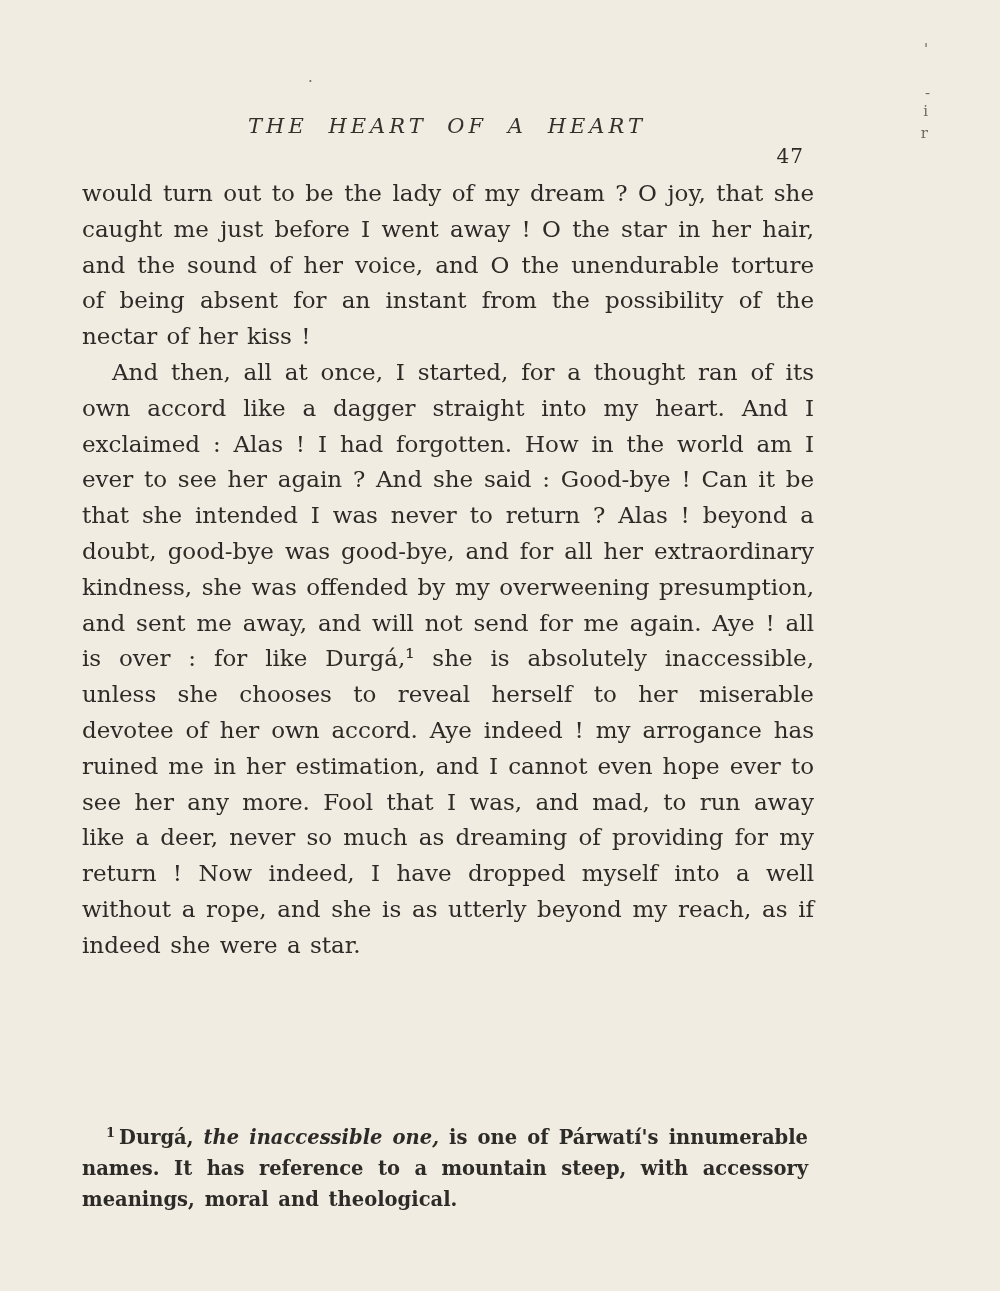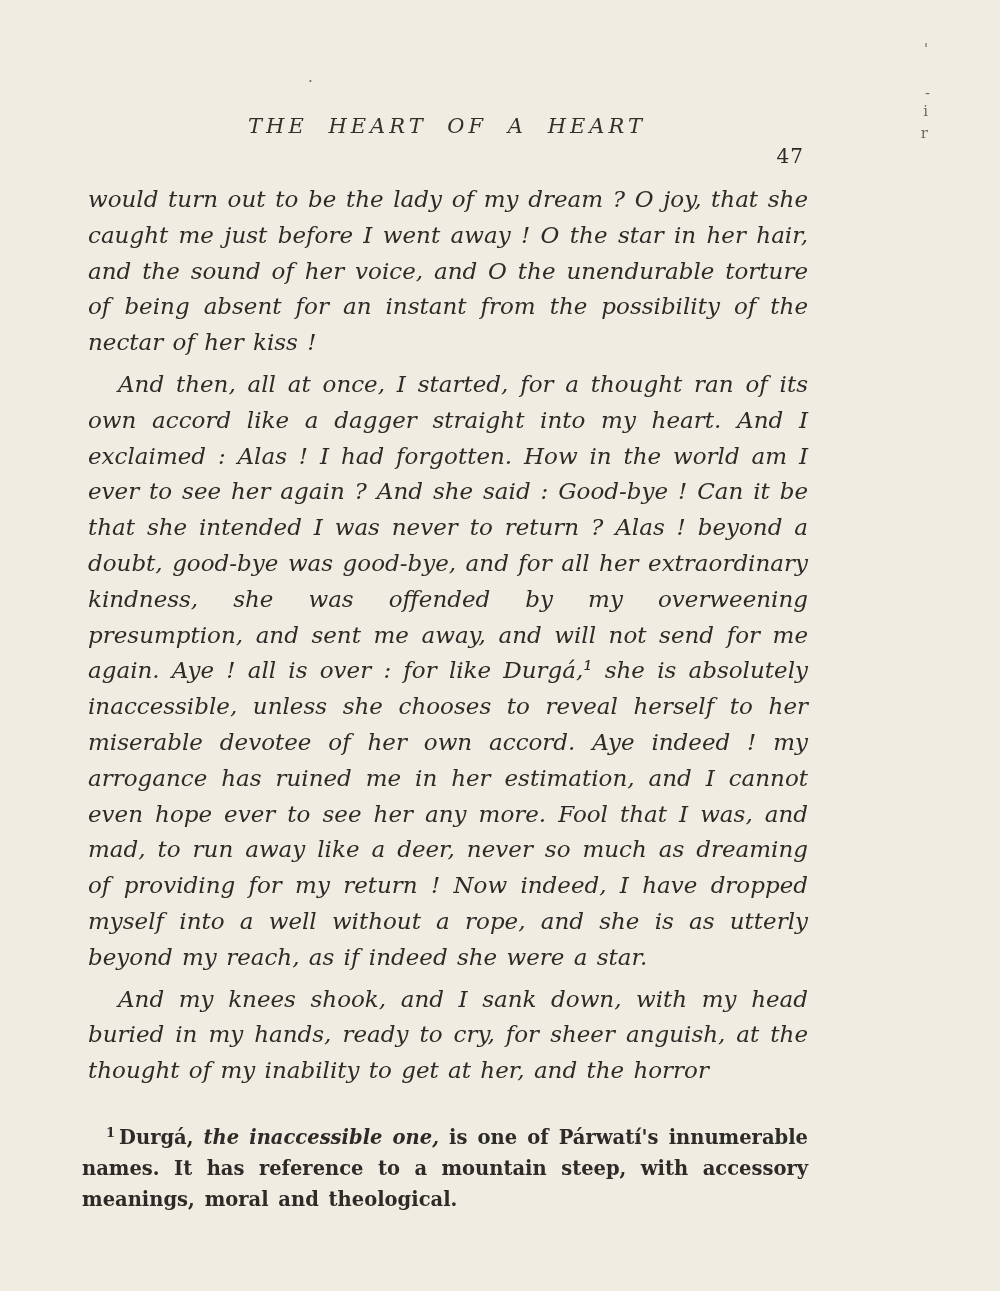--- a/index.html
+++ b/index.html
@@ -43,23 +43,22 @@
   .body-text {
     position: absolute;
     top: 176px;
     left: 82px;
     width: 732px;
     font-size: 23px;
     line-height: 35.8px;
     text-align: justify;
   }
   .para {
-    margin: 6px;
+    margin: 0;
     word-spacing: 2px;
-    font-style: italic;
   }
   .para.indent {
     text-indent: 30px;
   }
   .footnote {
     position: absolute;
     top: 1122px;
     left: 82px;
     width: 726px;
     font-size: 19.5px;
@@ -100,20 +99,19 @@
   </div>
 
   <div class="header">
     <span class="running-title">THE HEART OF A HEART</span>
     <span class="page-number">47</span>
   </div>
 
   <div class="body-text">
     <p class="para">would turn out to be the lady of my dream ?  O joy, that she caught me just before I went away !  O the star in her hair, and the sound of her voice, and O the unendurable torture of being absent for an instant from the possibility of the nectar of her kiss !</p>
     <p class="para indent">And then, all at once, I started, for a thought ran of its own accord like a dagger straight into my heart. And I exclaimed : Alas ! I had forgotten.  How in the world am I ever to see her again ?  And she said : Good-bye !  Can it be that she intended I was never to return ?  Alas ! beyond a doubt, good-bye was good-bye, and for all her extraordinary kindness, she was offended by my overweening presumption, and sent me away, and will not send for me again.  Aye ! all is over : for like Durgá,¹ she is absolutely inaccessible, unless she chooses to reveal herself to her miserable devotee of her own accord.  Aye indeed ! my arrogance has ruined me in her estimation, and I cannot even hope ever to see her any more.  Fool that I was, and mad, to run away like a deer, never so much as dreaming of providing for my return !  Now indeed, I have dropped myself into a well without a rope, and she is as utterly beyond my reach, as if indeed she were a star.</p>
-    <p class="para indent">And my knees shook, and I sank down, with my head buried in my hands, ready to cry, for sheer anguish, at the thought of my inability to get at her, and the horror</p>
   </div>
 
   <div class="footnote">
     <sup>1</sup><span>Durgá, </span><i>the inaccessible one,</i><span> is one of Párwatí's innumerable names.  It has reference to a mountain steep, with accessory meanings, moral and theological.</span>
   </div>
 
 </div>
 
 </body></html>

